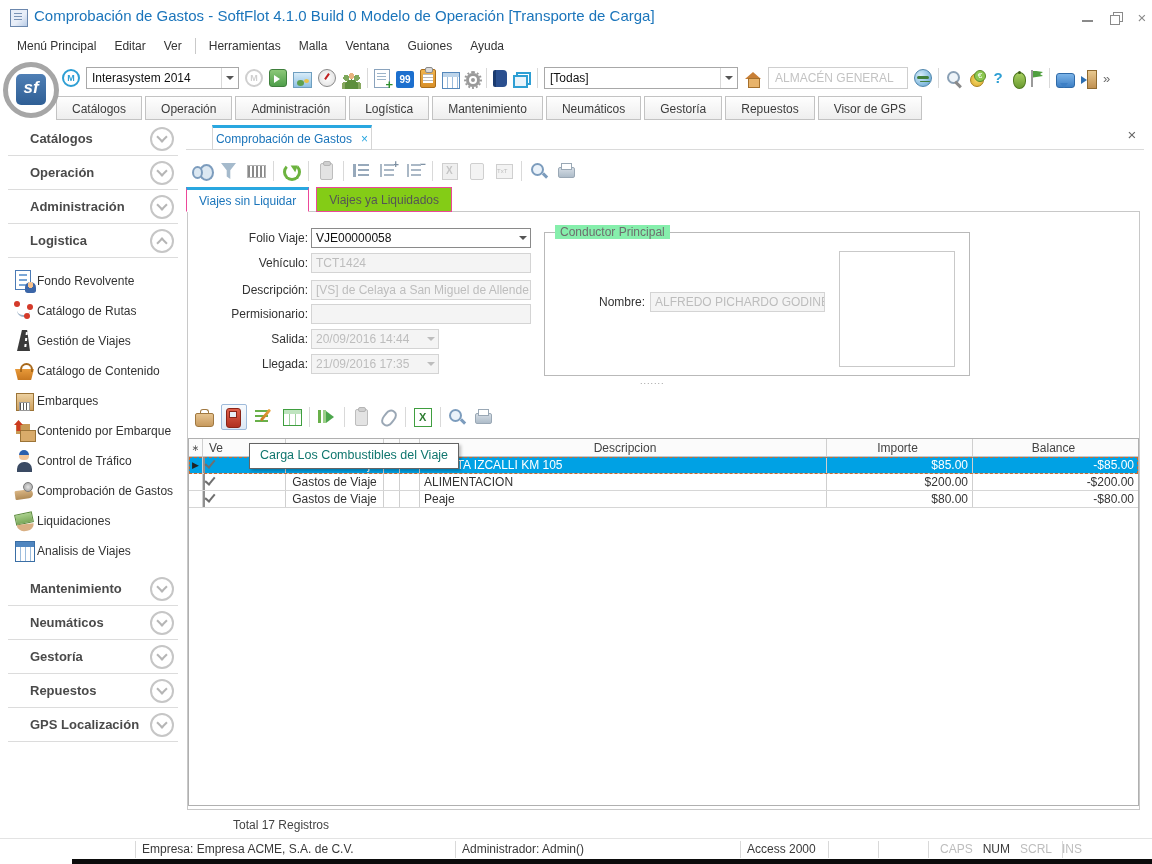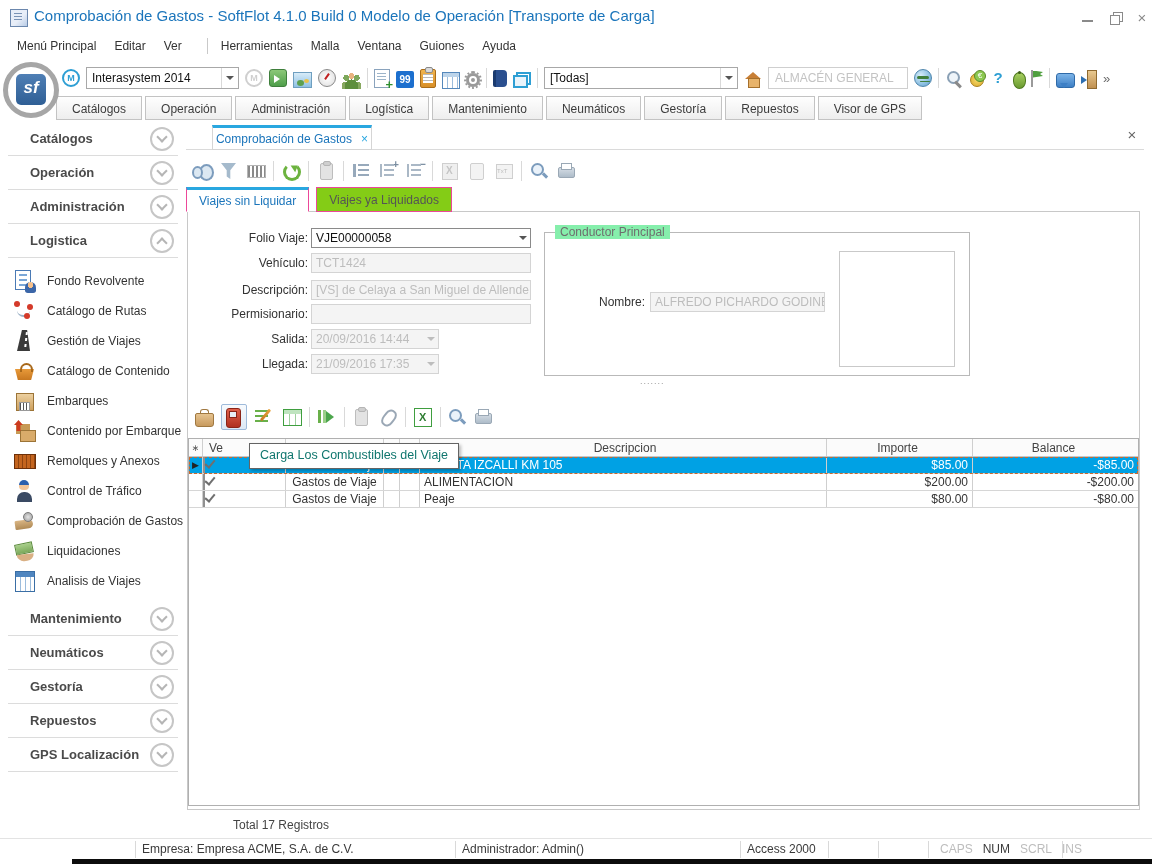--- a/index.html
+++ b/index.html
@@ -100,21 +100,21 @@
           color:#3c3c3c;box-sizing:border-box;white-space:nowrap;}
 
   
   .sidebar{position:absolute;left:0;top:122px;width:186px;height:716px;background:#fff;}
   .ssec{height:33px;margin:0 8px;border-bottom:1px solid #dcdcdc;display:flex;align-items:center;}
   .ssec .slabel{flex:1;padding-left:22px;font-weight:bold;font-size:13px;color:#4a4a4a;}
   .chev{width:20px;height:20px;border:2px solid #c6c6c6;border-radius:50%;position:relative;margin-right:4px;flex:none;}
   .chev::after{content:"";position:absolute;left:6px;top:4px;width:6px;height:6px;border-right:2px solid #b5b5b5;border-bottom:2px solid #b5b5b5;transform:rotate(45deg);}
   .chev.expanded::after{top:8px;transform:rotate(-135deg);}
   .sitems{margin:8px 0 6px 0;}
-  .sitem{height:30px;display:flex;align-items:center;padding-left:13px;gap:10px;}
+  .sitem{height:30px;display:flex;align-items:center;padding-left:13px;}
   .sitem .ilabel{color:#333;}
   .si{width:24px;height:24px;position:relative;flex:none;}
   .si::before,.si::after{content:"";position:absolute;}
   .si-fondo::before{left:2px;top:1px;width:14px;height:18px;border:1px solid #4a7ab5;background:linear-gradient(#eef4fb,#d7e6f5);
      background-image:repeating-linear-gradient(#7ba7d7 0 2px,transparent 2px 5px);background-size:8px 12px;background-position:3px 3px;background-repeat:no-repeat;}
   .si-fondo::after{right:1px;bottom:0;width:11px;height:11px;border-radius:50% 50% 25% 25%;background:radial-gradient(circle at 50% 25%,#f6c08a 0 3px,#3b66a8 3px);}
   .si-rutas::before{left:4px;top:7px;width:13px;height:9px;border-bottom:2px solid #9ab0c5;border-radius:0 0 12px 12px;}
   .si-rutas::after{left:1px;top:2px;width:6px;height:6px;border-radius:50%;background:#d43a2a;box-shadow:13px 3px 0 #d43a2a,10px 12px 0 #d43a2a;}
   .si-viajes::before{left:4px;top:1px;width:13px;height:21px;background:#3a3a3a;clip-path:polygon(38% 0,78% 0,100% 100%,0 100%);}
   .si-viajes::after{left:12px;top:3px;width:2px;height:17px;background:repeating-linear-gradient(#fff 0 3px,transparent 3px 6px);transform:rotate(6deg);}
@@ -263,21 +263,21 @@
       <div style="display:flex;align-items:center;">
         <div class="mitem">Menú Principal</div>
 
       </div>
 
       <div style="display:flex;align-items:center;">
         <div class="mitem">Editar</div>
 
       </div>
 
-      <div style="display:flex;align-items:center;gap:12px;">
+      <div style="display:flex;align-items:center;">
         <div class="mitem">Ver</div>
         <div class="mdiv show"></div>
       </div>
 
       <div style="display:flex;align-items:center;">
         <div class="mitem">Herramientas</div>
 
       </div>
 
       <div style="display:flex;align-items:center;">
@@ -417,24 +417,20 @@
         <div class="sitem">
           <span class="si si-embarques"></span>
           <span class="ilabel">Embarques</span>
         </div>
 
         <div class="sitem">
           <span class="si si-contembarque"></span>
           <span class="ilabel">Contenido por Embarque</span>
         </div>
 
-        <div class="sitem">
-          <span class="si si-remolques"></span>
-          <span class="ilabel">Remolques y Anexos</span>
-        </div>
 
         <div class="sitem">
           <span class="si si-trafico"></span>
           <span class="ilabel">Control de Tráfico</span>
         </div>
 
         <div class="sitem">
           <span class="si si-gastos"></span>
           <span class="ilabel">Comprobación de Gastos</span>
         </div>

